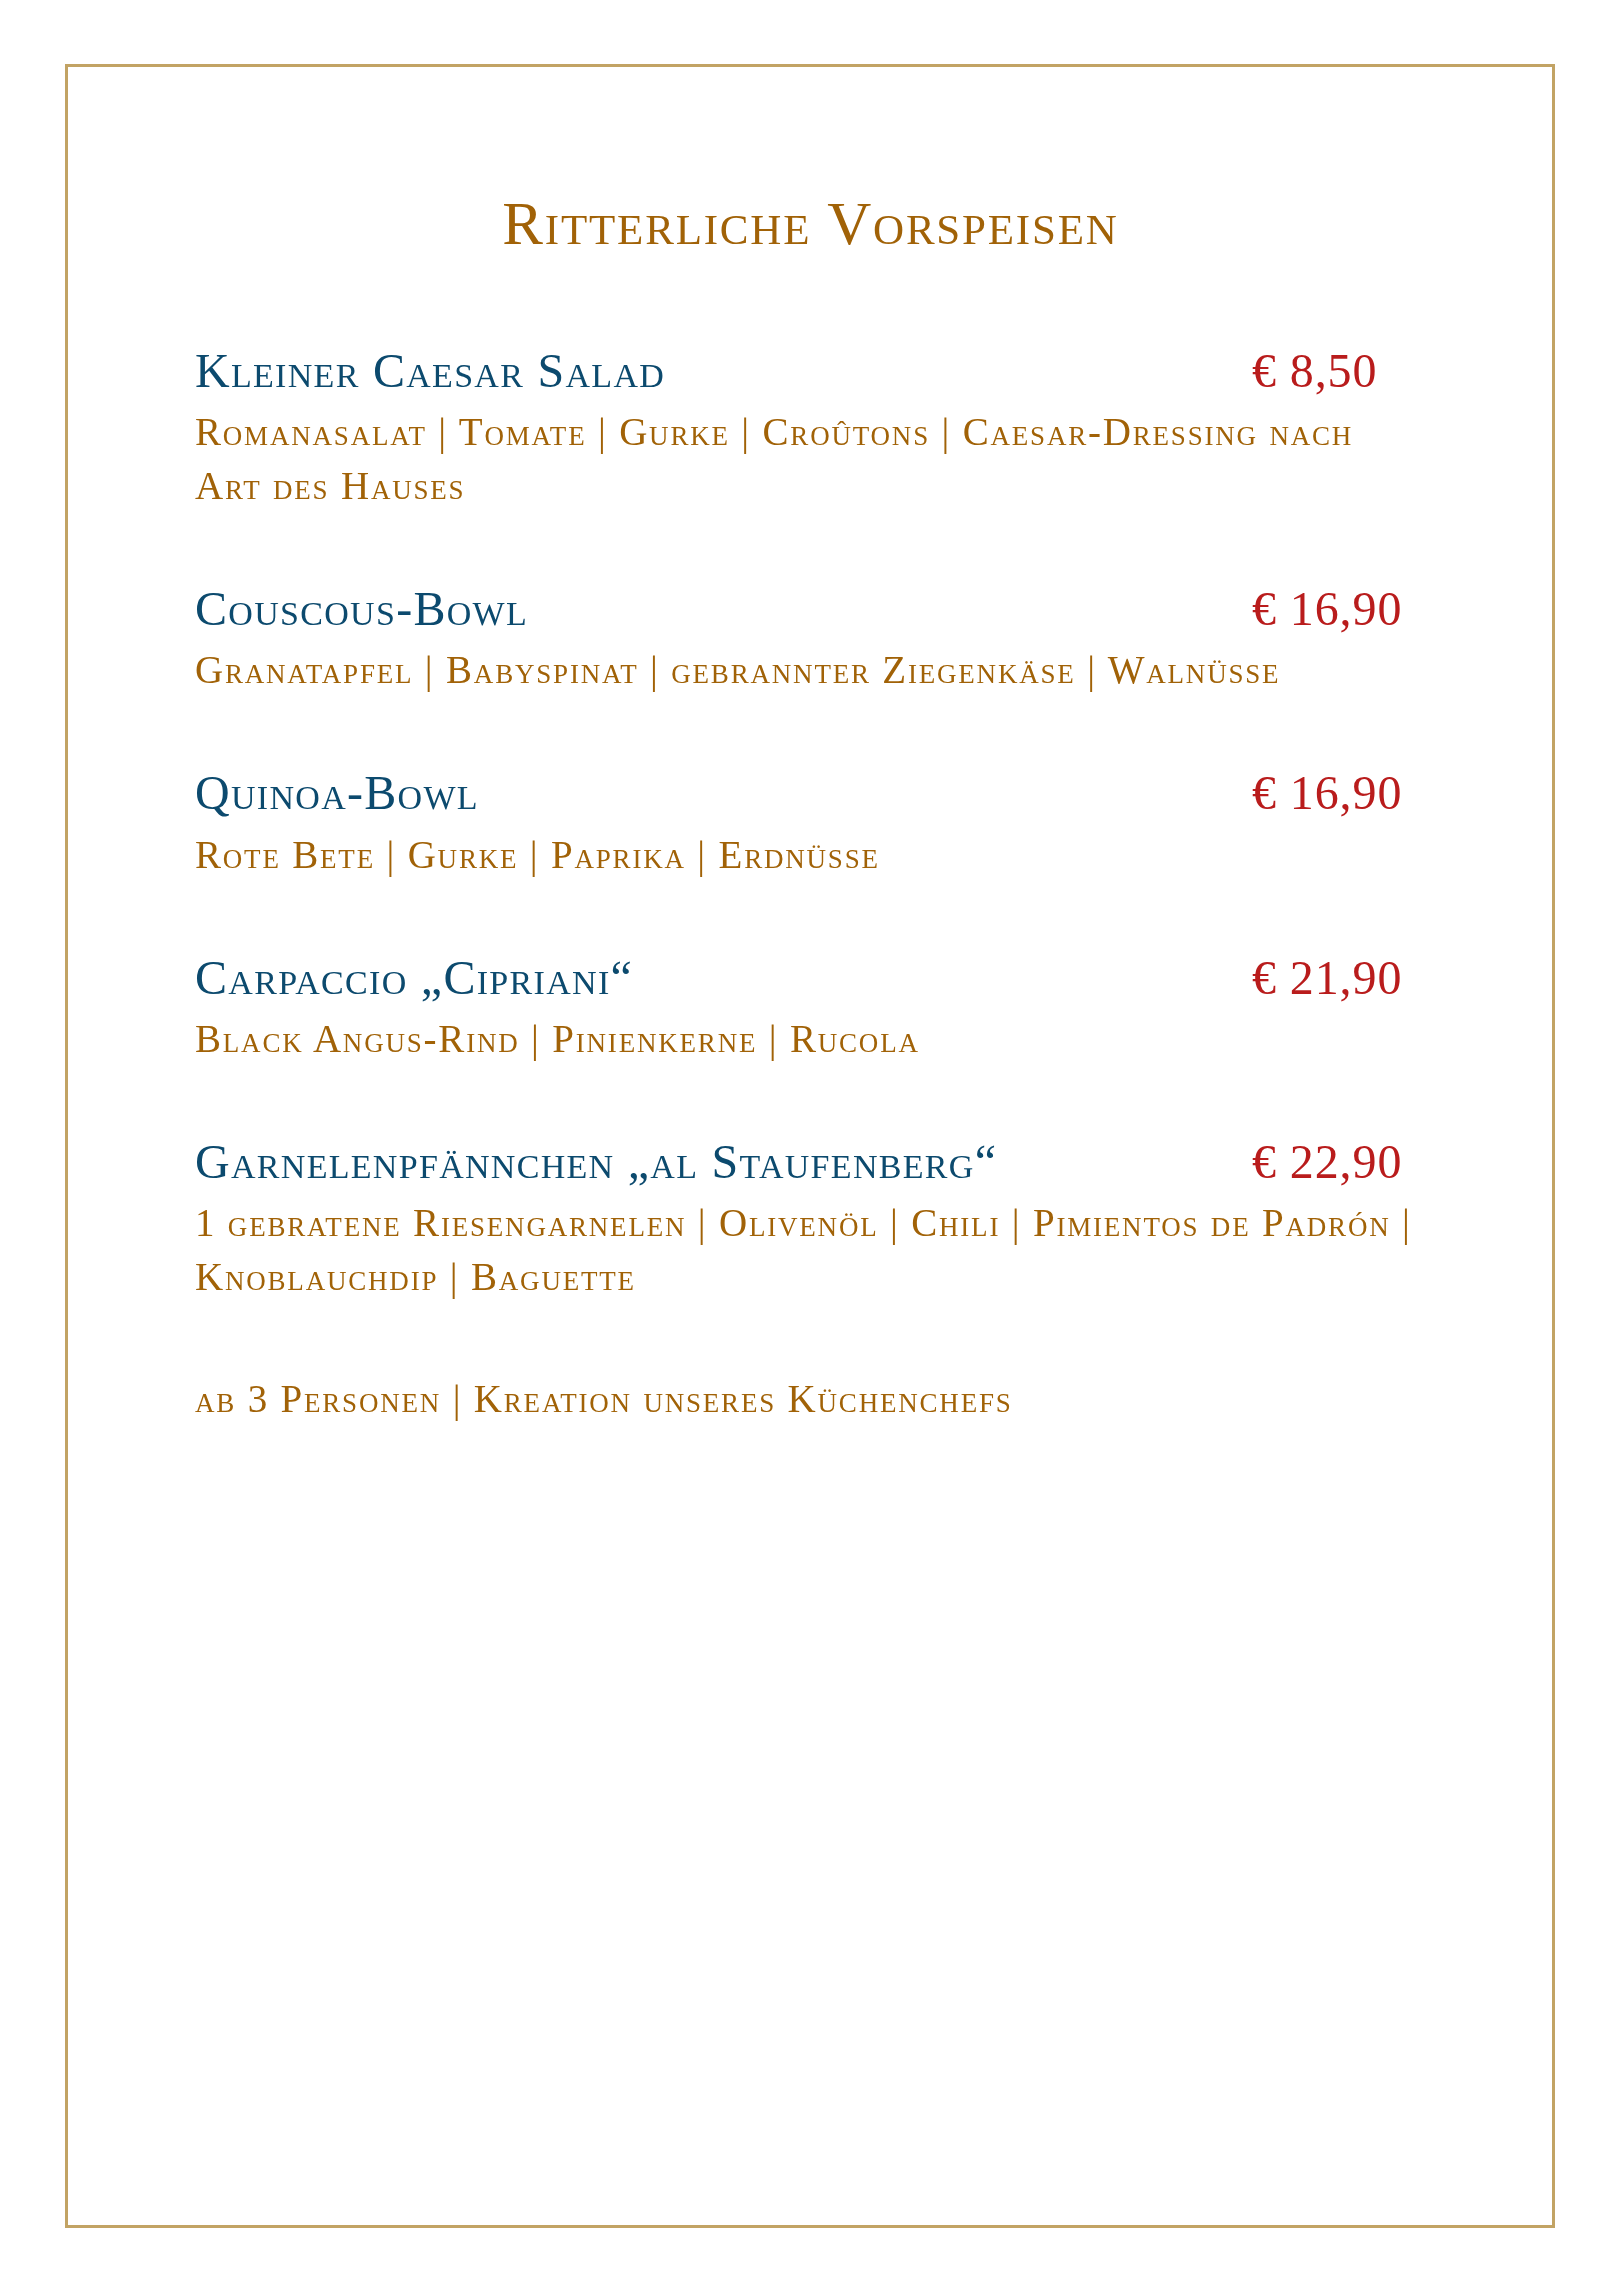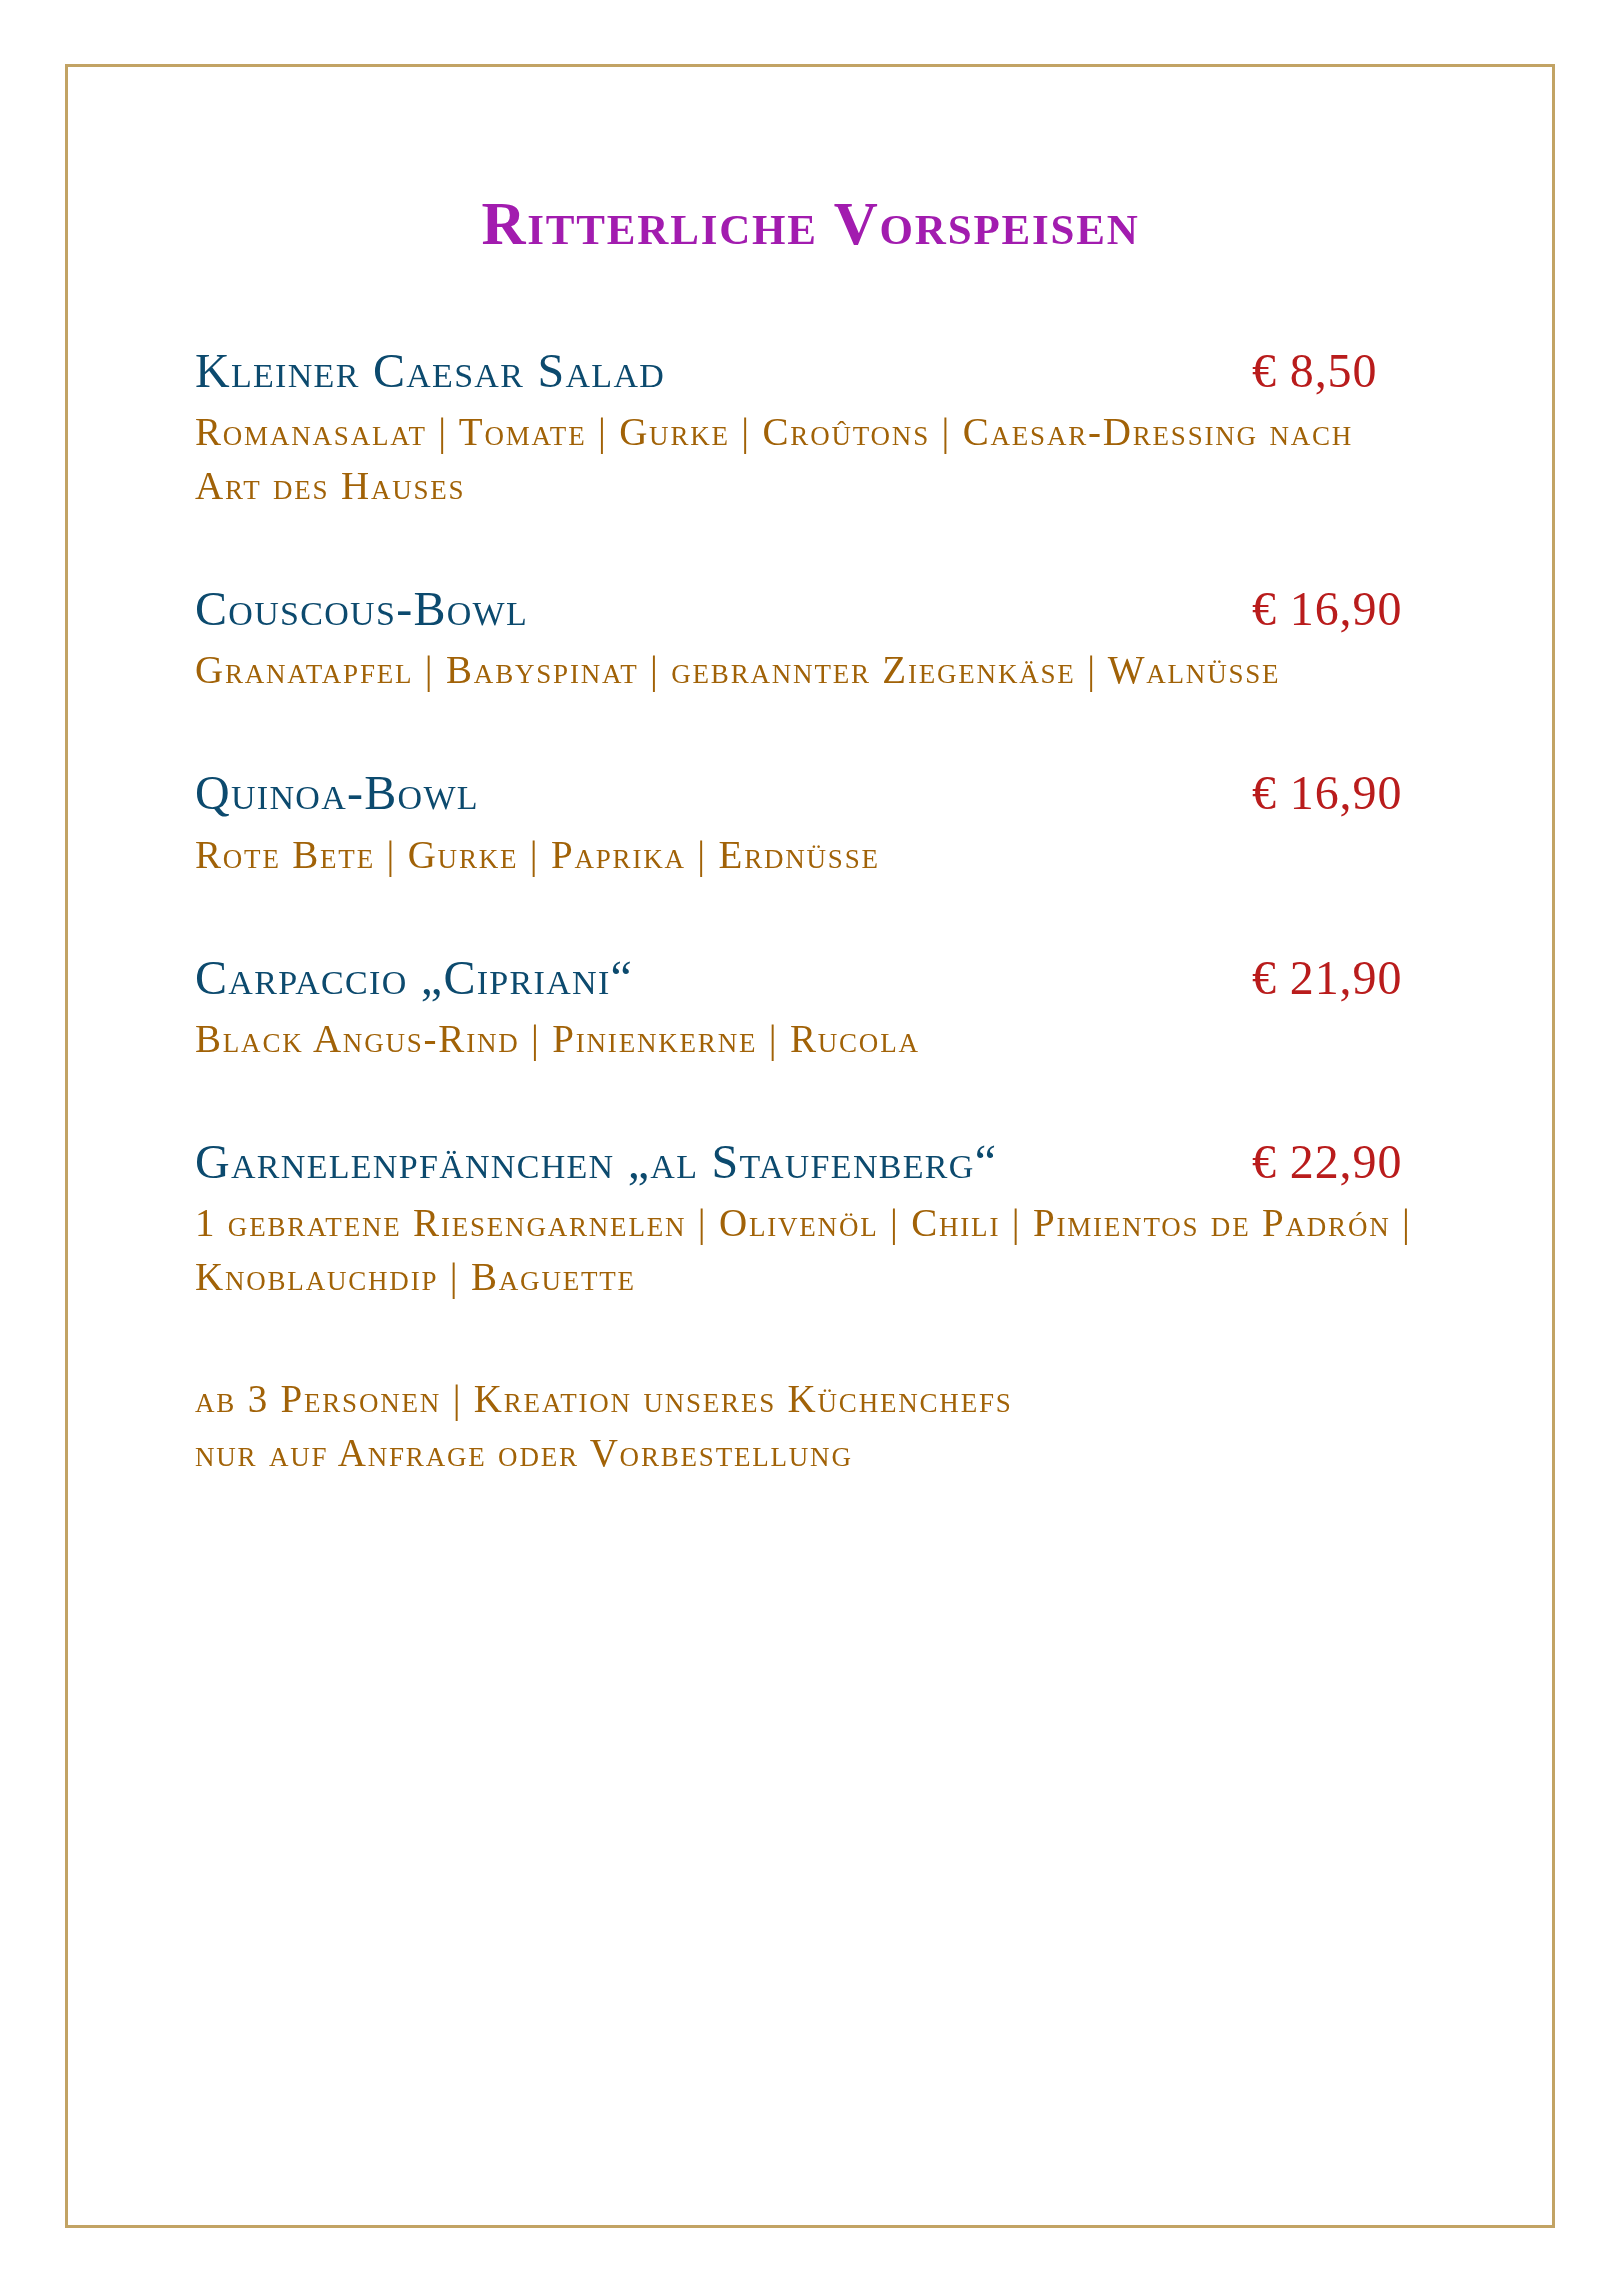--- a/index.html
+++ b/index.html
@@ -27,24 +27,24 @@
   .content {
     position: absolute;
     top: 190px;
     left: 195px;
     right: 195px;
   }
   .menu-title {
     margin: 0 0 86px 0;
     text-align: center;
     font-size: 61px;
-    font-weight: 700;
+    font-weight: 400;
     font-variant: small-caps;
     letter-spacing: 1.8px;
-    color: #a21caf;
+    color: #a16207;
     line-height: 1.1;
   }
   .menu-item {
     margin-bottom: 68px;
   }
   .item-head {
     display: flex;
     align-items: baseline;
   }
   .item-name {
@@ -120,18 +120,17 @@
     <div class="menu-item">
       <div class="item-head">
         <div class="item-name">Garnelenpfännchen „al Staufenberg“</div>
         <div class="item-price">€ 22,90</div>
       </div>
       <div class="item-desc">1 gebratene Riesengarnelen | Olivenöl | Chili | Pimientos de Padrón | Knoblauchdip | Baguette</div>
     </div>
 
     <div class="menu-item">
       <div class="item-desc">ab 3 Personen | Kreation unseres Küchenchefs</div>
-      <div class="item-desc">nur auf Anfrage oder Vorbestellung</div>
     </div>
 
   </div>
 </div>
 
 
 </body></html>

